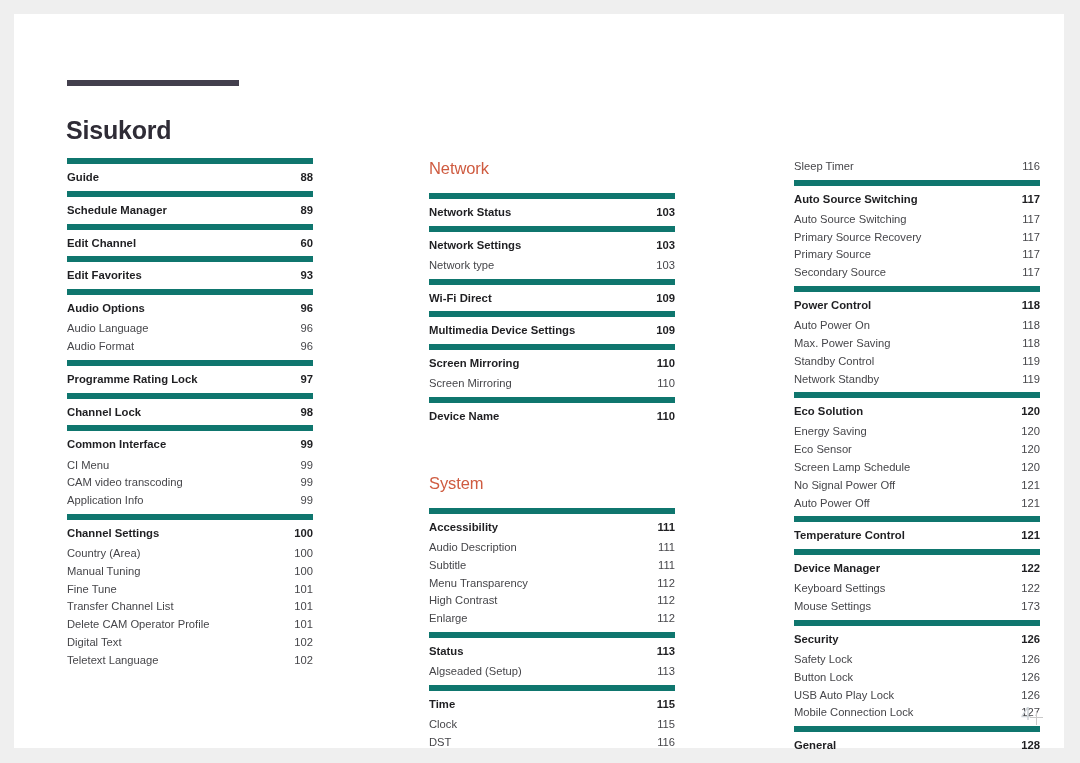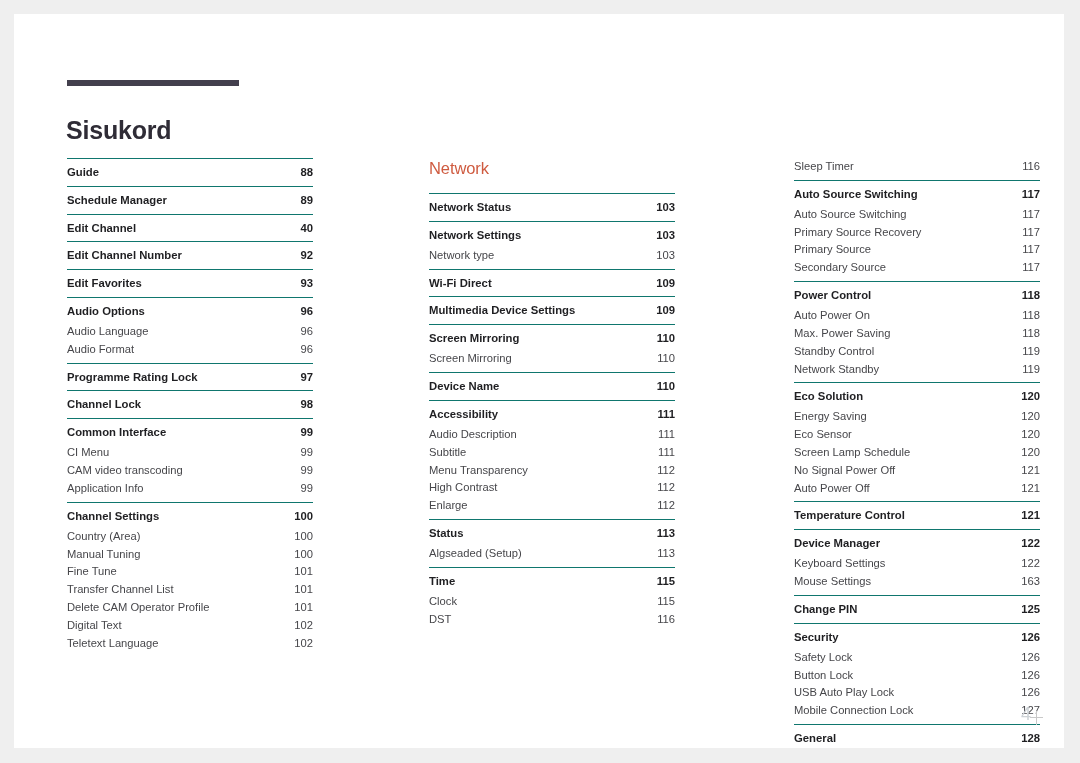--- a/index.html
+++ b/index.html
@@ -74,21 +74,21 @@
     font-size: 16.5px;
     color: #cf5b40;
     line-height: 20px;
     padding-bottom: 15px;
     letter-spacing: -0.1px;
     font-weight: normal;
   }
   .section-heading.spaced-above { padding-top: 43px; }
 
   .group {
-    border-top: 1px solid #0f766e;
+    border-top: 6px solid #0f766e;
   }
   .group.no-rule { border-top: none; }
 
   .row {
     display: flex;
     align-items: baseline;
     justify-content: space-between;
     line-height: 16.3px;
     white-space: nowrap;
   }
@@ -145,27 +145,21 @@
       </div>
       <div class="group">
         <div class="row head">
           <span class="label">Schedule Manager</span>
           <span class="pnum">89</span>
         </div>
       </div>
       <div class="group">
         <div class="row head">
           <span class="label">Edit Channel</span>
-          <span class="pnum">40</span>
-        </div>
-      </div>
-      <div class="group">
-        <div class="row head">
-          <span class="label">Edit Channel Number</span>
-          <span class="pnum">92</span>
+          <span class="pnum">60</span>
         </div>
       </div>
       <div class="group">
         <div class="row head">
           <span class="label">Edit Favorites</span>
           <span class="pnum">93</span>
         </div>
       </div>
       <div class="group">
         <div class="row head">
@@ -285,20 +279,21 @@
           <span class="label">Screen Mirroring</span>
           <span class="pnum">110</span>
         </div>
       </div>
       <div class="group">
         <div class="row head">
           <span class="label">Device Name</span>
           <span class="pnum">110</span>
         </div>
       </div>
+      <div class="section-heading spaced-above">System</div>
       <div class="group">
         <div class="row head">
           <span class="label">Accessibility</span>
           <span class="pnum">111</span>
         </div>
         <div class="row sub">
           <span class="label">Audio Description</span>
           <span class="pnum">111</span>
         </div>
         <div class="row sub">
@@ -430,27 +425,21 @@
         <div class="row head">
           <span class="label">Device Manager</span>
           <span class="pnum">122</span>
         </div>
         <div class="row sub">
           <span class="label">Keyboard Settings</span>
           <span class="pnum">122</span>
         </div>
         <div class="row sub">
           <span class="label">Mouse Settings</span>
-          <span class="pnum">163</span>
-        </div>
-      </div>
-      <div class="group">
-        <div class="row head">
-          <span class="label">Change PIN</span>
-          <span class="pnum">125</span>
+          <span class="pnum">173</span>
         </div>
       </div>
       <div class="group">
         <div class="row head">
           <span class="label">Security</span>
           <span class="pnum">126</span>
         </div>
         <div class="row sub">
           <span class="label">Safety Lock</span>
           <span class="pnum">126</span>

